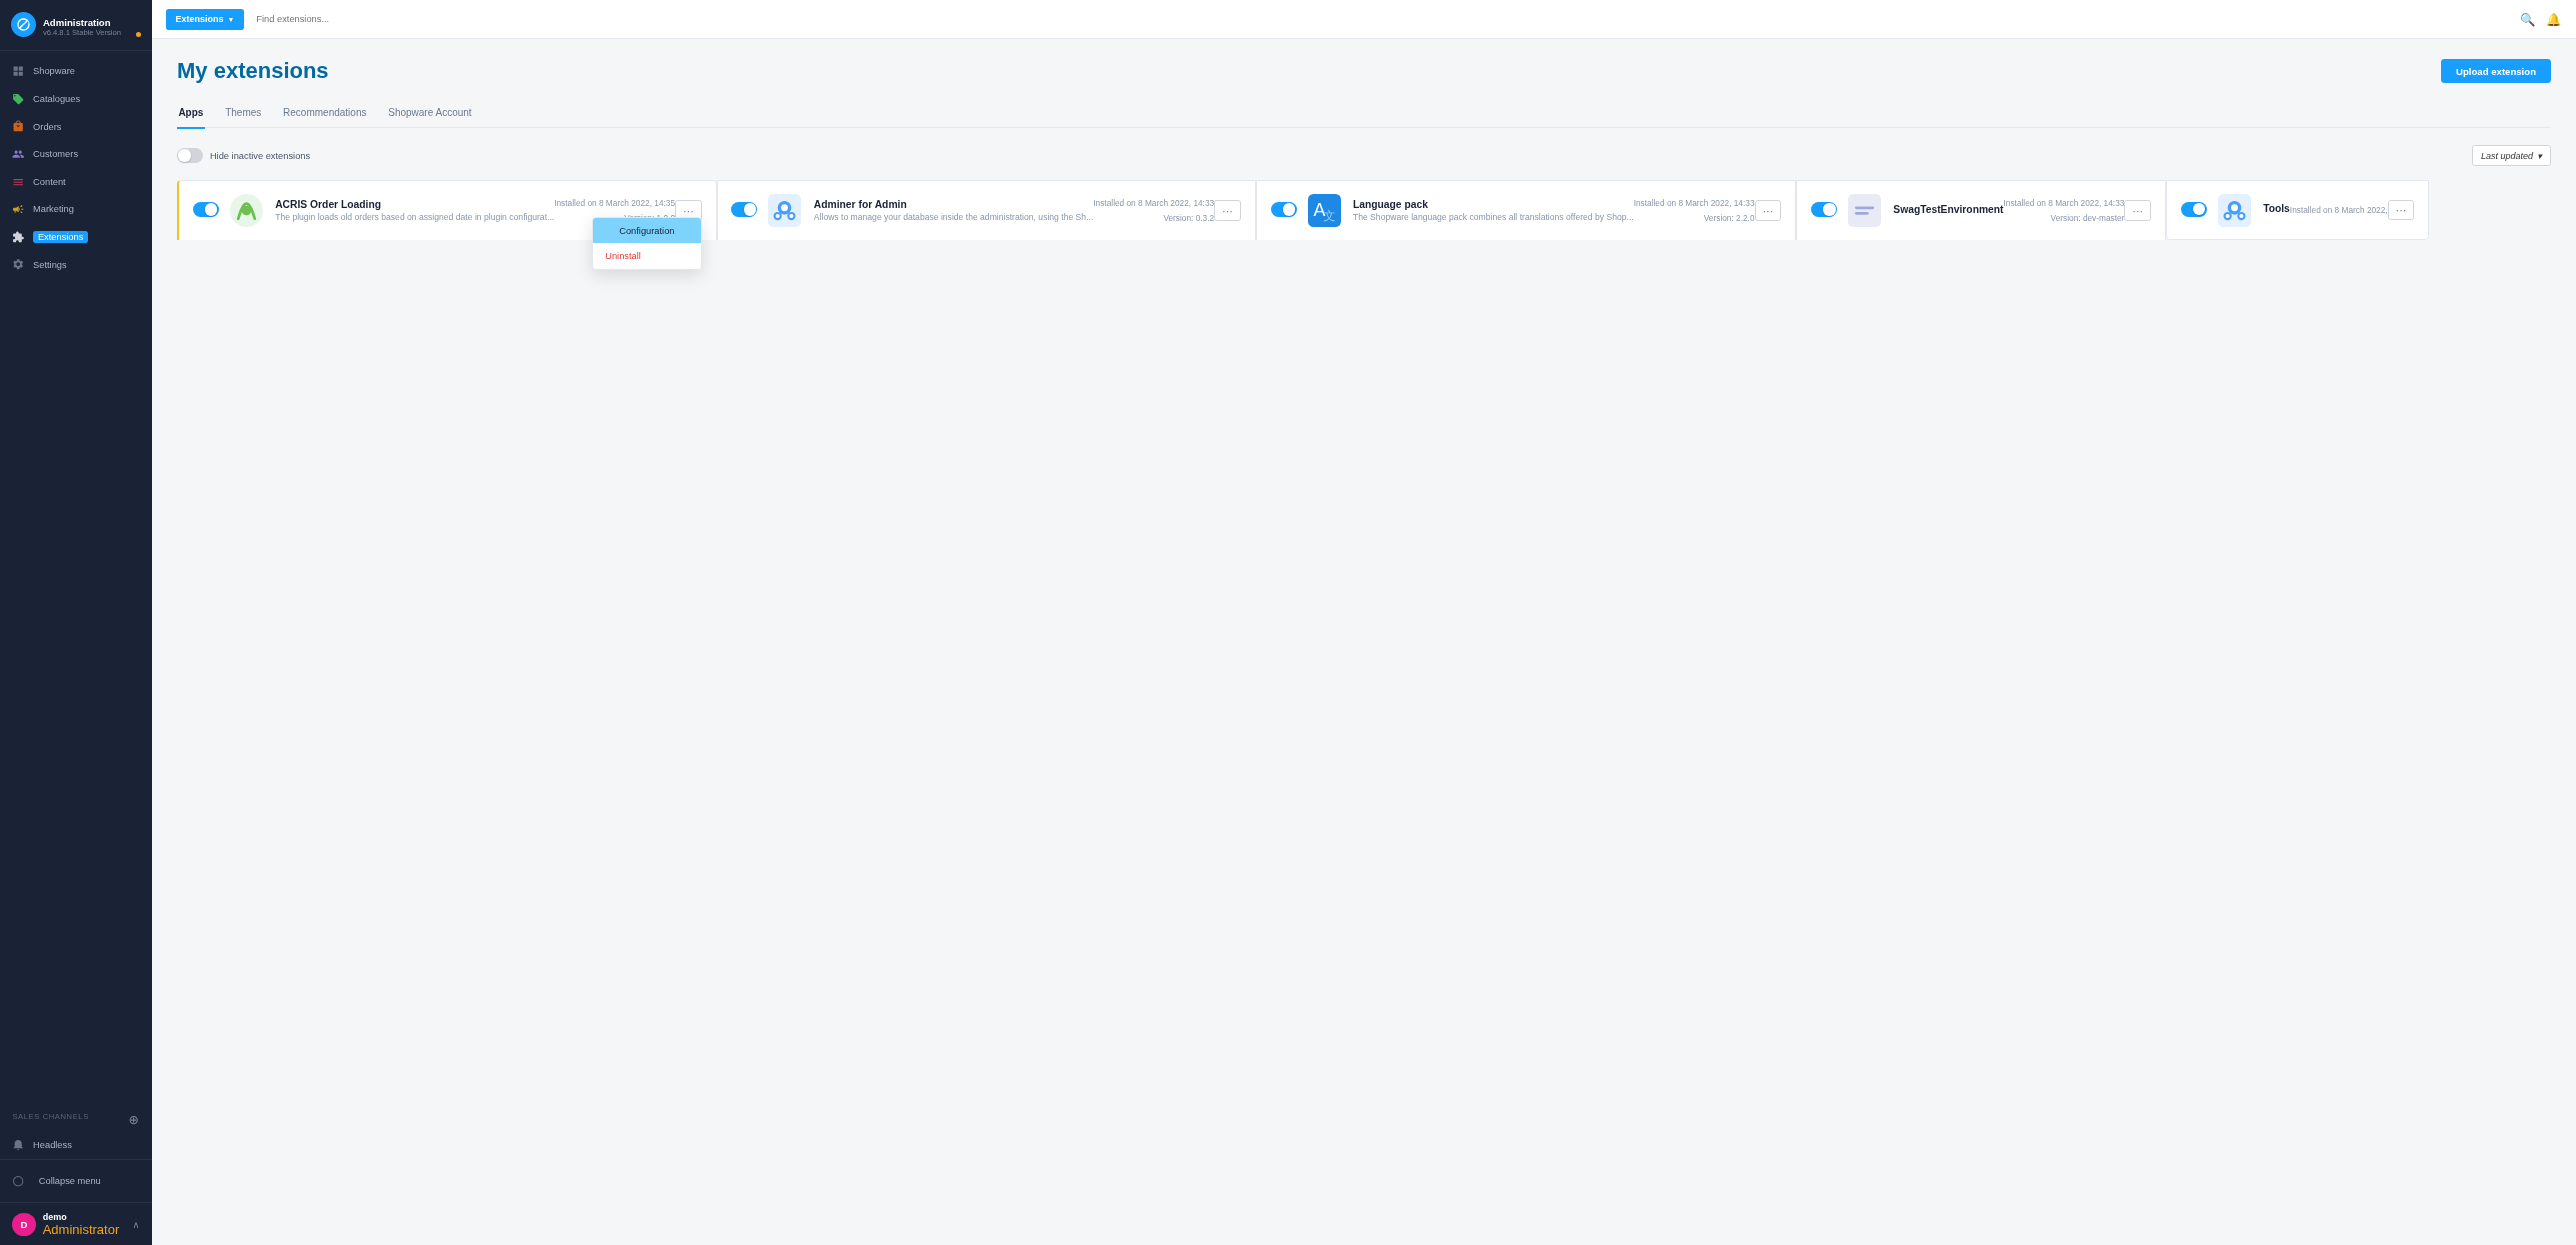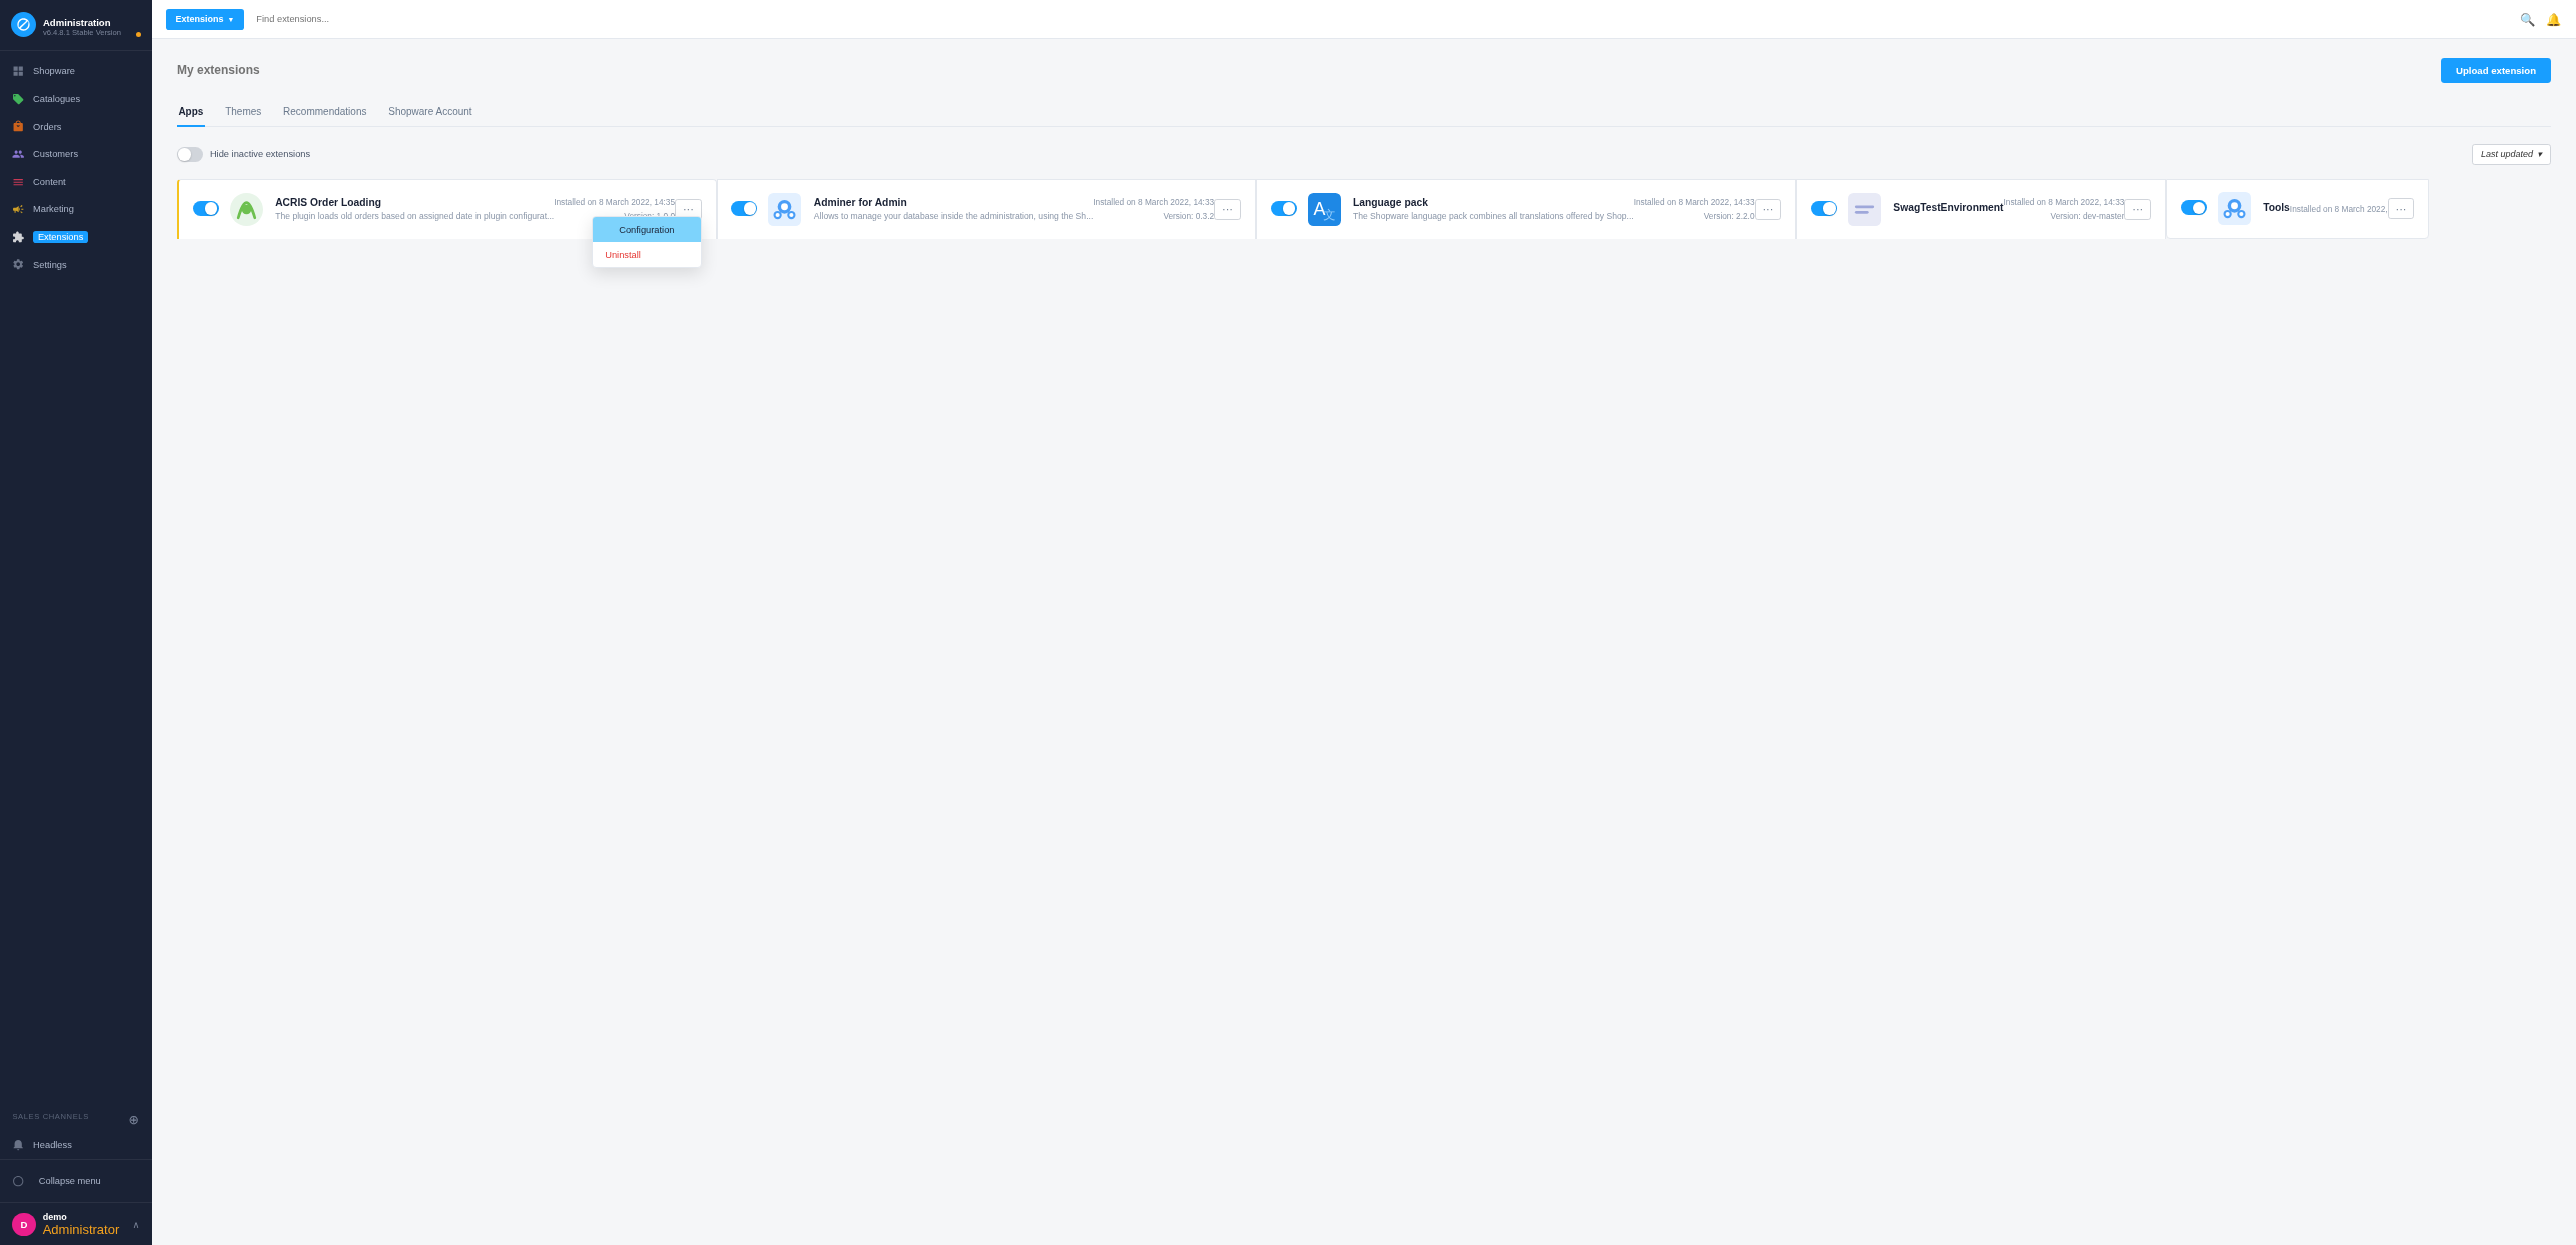--- a/index.html
+++ b/index.html
@@ -85,21 +85,21 @@
       flex: 1; border: none; outline: none;
       font-size: 9.3px; color: #333; background: transparent; padding: 0 5.5px;
     }
     .topbar-icons { display: flex; align-items: center; gap: 11px; margin-left: auto; }
     .topbar-icon { color: #8a96a8; font-size: 12.4px; cursor: pointer; }
 
     
     .content { flex: 1; overflow-y: auto; padding: 19px 25px; background: #f5f6f8; }
 
     .page-header { display: flex; align-items: center; justify-content: space-between; margin-bottom: 16.5px; }
-    .page-title { font-size: 12px; font-weight: 700; color: #737373; }
+    .page-title { font-size: 22px; font-weight: 700; color: #0369a1; }
     .upload-btn {
       background: #189eff; color: #fff; border: none; border-radius: 3.4px;
       padding: 6.9px 15px; font-size: 9.6px; font-weight: 600; cursor: pointer;
     }
 
     
     .tabs { display: flex; gap: 19px; border-bottom: 1.4px solid #e4e8ee; margin-bottom: 16.5px; }
     .tab {
       padding: 6.9px 1.4px 8.3px; font-size: 10px; color: #6b7a8d; cursor: pointer;
       border-bottom: 2.1px solid transparent; margin-bottom: -1.4px;

